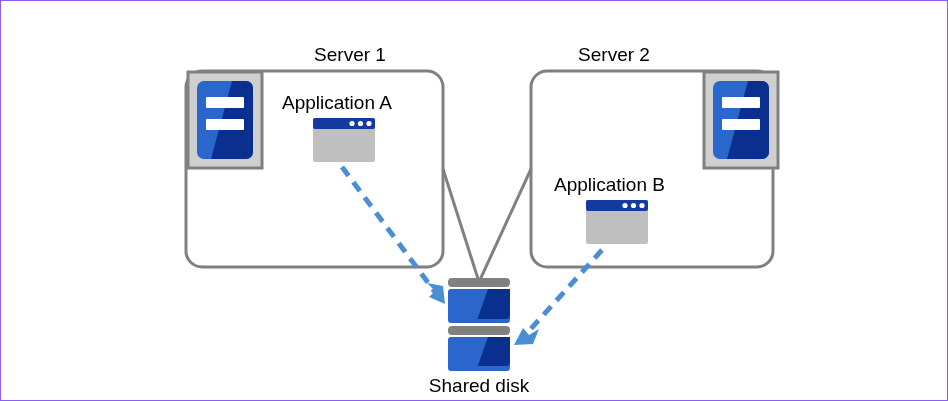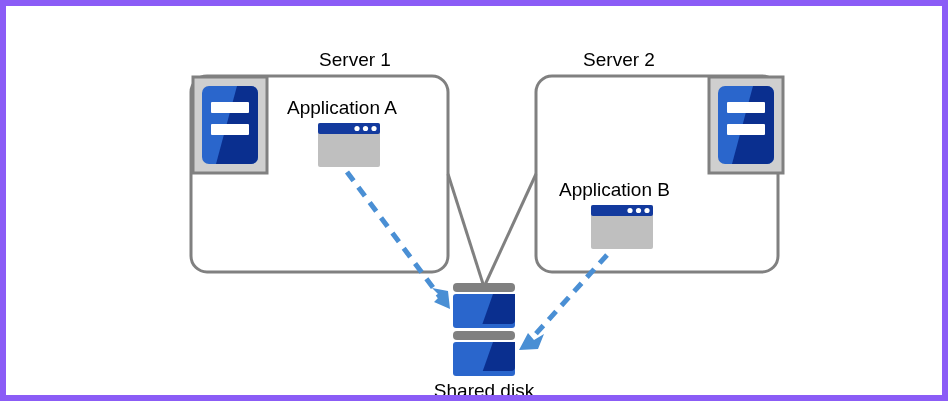--- a/index.html
+++ b/index.html
@@ -8,21 +8,21 @@
     background: #ffffff;
   }
   body {
     font-family: "Liberation Sans", sans-serif;
   }
   #canvas {
     position: relative;
     width: 948px;
     height: 401px;
     background: #ffffff;
-    border: 6px solid #8b5cf6;
+    border: 1px solid #8b5cf6;
     box-sizing: border-box;
     overflow: hidden;
   }
   #diagram-svg {
     position: absolute;
     left: 0;
     top: 0;
     width: 948px;
     height: 401px;
     display: block;

